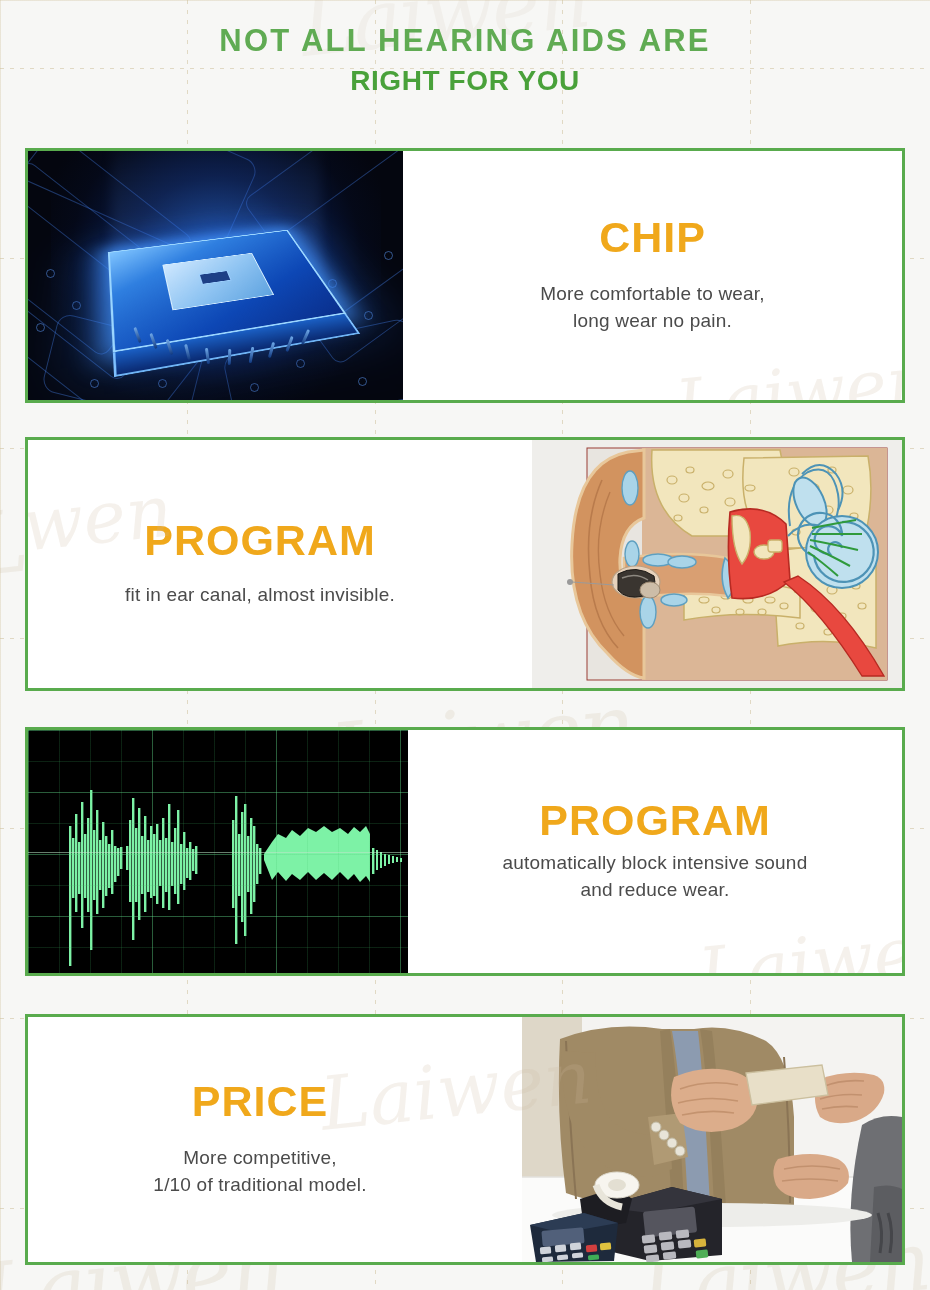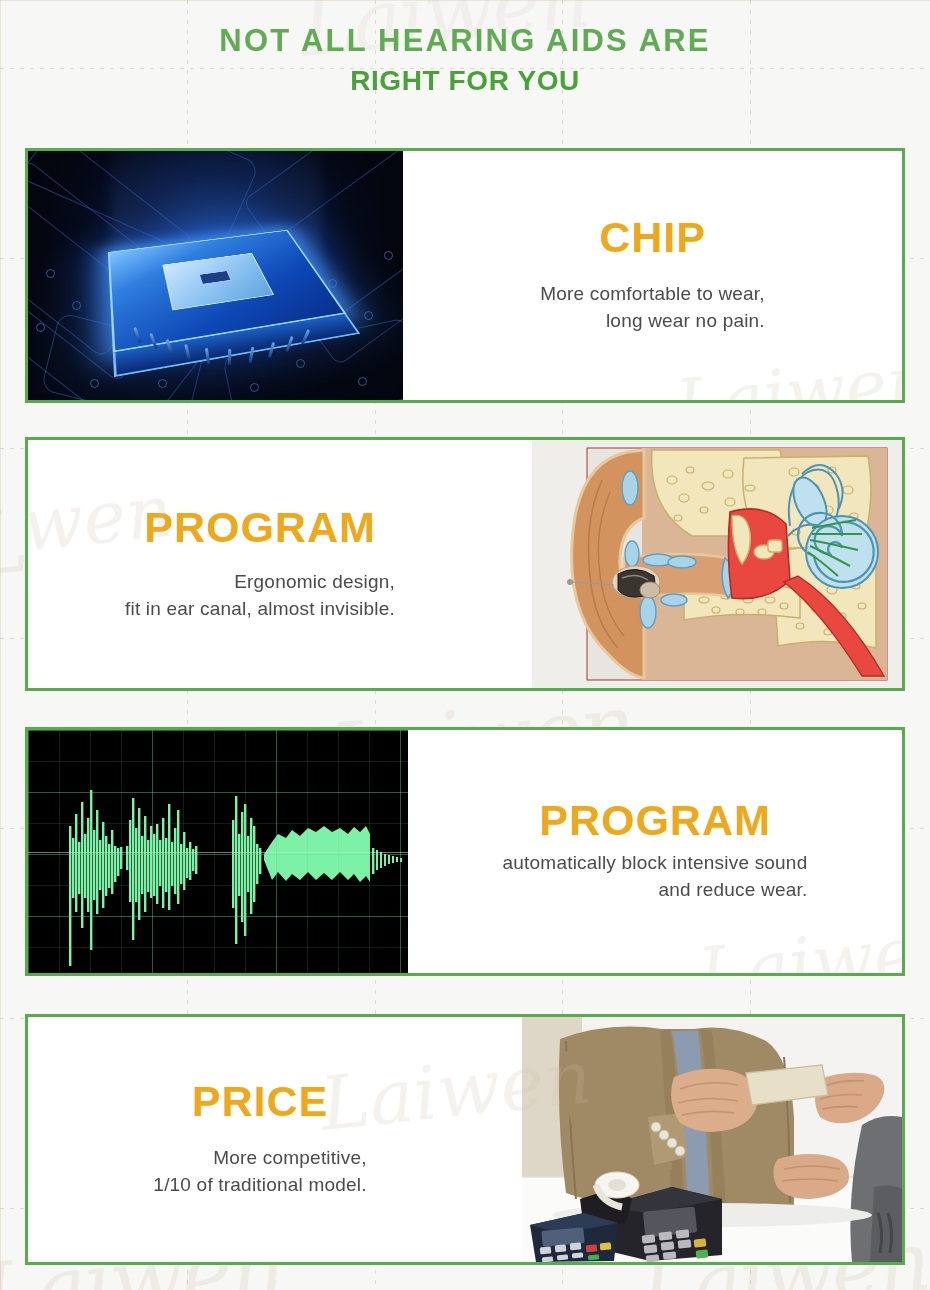--- a/index.html
+++ b/index.html
@@ -86,21 +86,21 @@
   .ttl {
     font-family:Liberation Sans, sans-serif;
     font-weight:bold;
     color:#f0a81b;
     letter-spacing:1px;
     line-height:1;
   }
   .desc {
     color:#4b4b4b;
     font-weight:300;
-    text-align:right;
+    text-align:center;
     line-height:1.42;
     letter-spacing:.2px;
   }
 
   
   #card1 { left:25px; top:148px; width:880px; height:255px; }
   #card1 .media { width:375px; }
   #card1 .ttl  { font-size:43px; margin-bottom:22px; }
   #card1 .desc { font-size:19px; }
 
@@ -410,21 +410,20 @@
             <path d="M276 112 Q290 122 306 136"></path>
           </g>
         </svg>
       </div>
     </div>
 
     <div class="copy">
       <div class="copy-wm" style="left:-120px; top:42px; font-size:72px; transform:rotate(-6deg);">Laiwen</div>
       <div class="ttl">PROGRAM</div>
       <div class="desc">
-        <div>Ergonomic design,</div>
         <div>fit in ear canal, almost invisible.</div>
       </div>
     </div>
   </div>
 
   <div class="card" id="card3">
 
     <div class="media">
       <div class="wave-wrap">
         <div class="wave-grid"></div>

